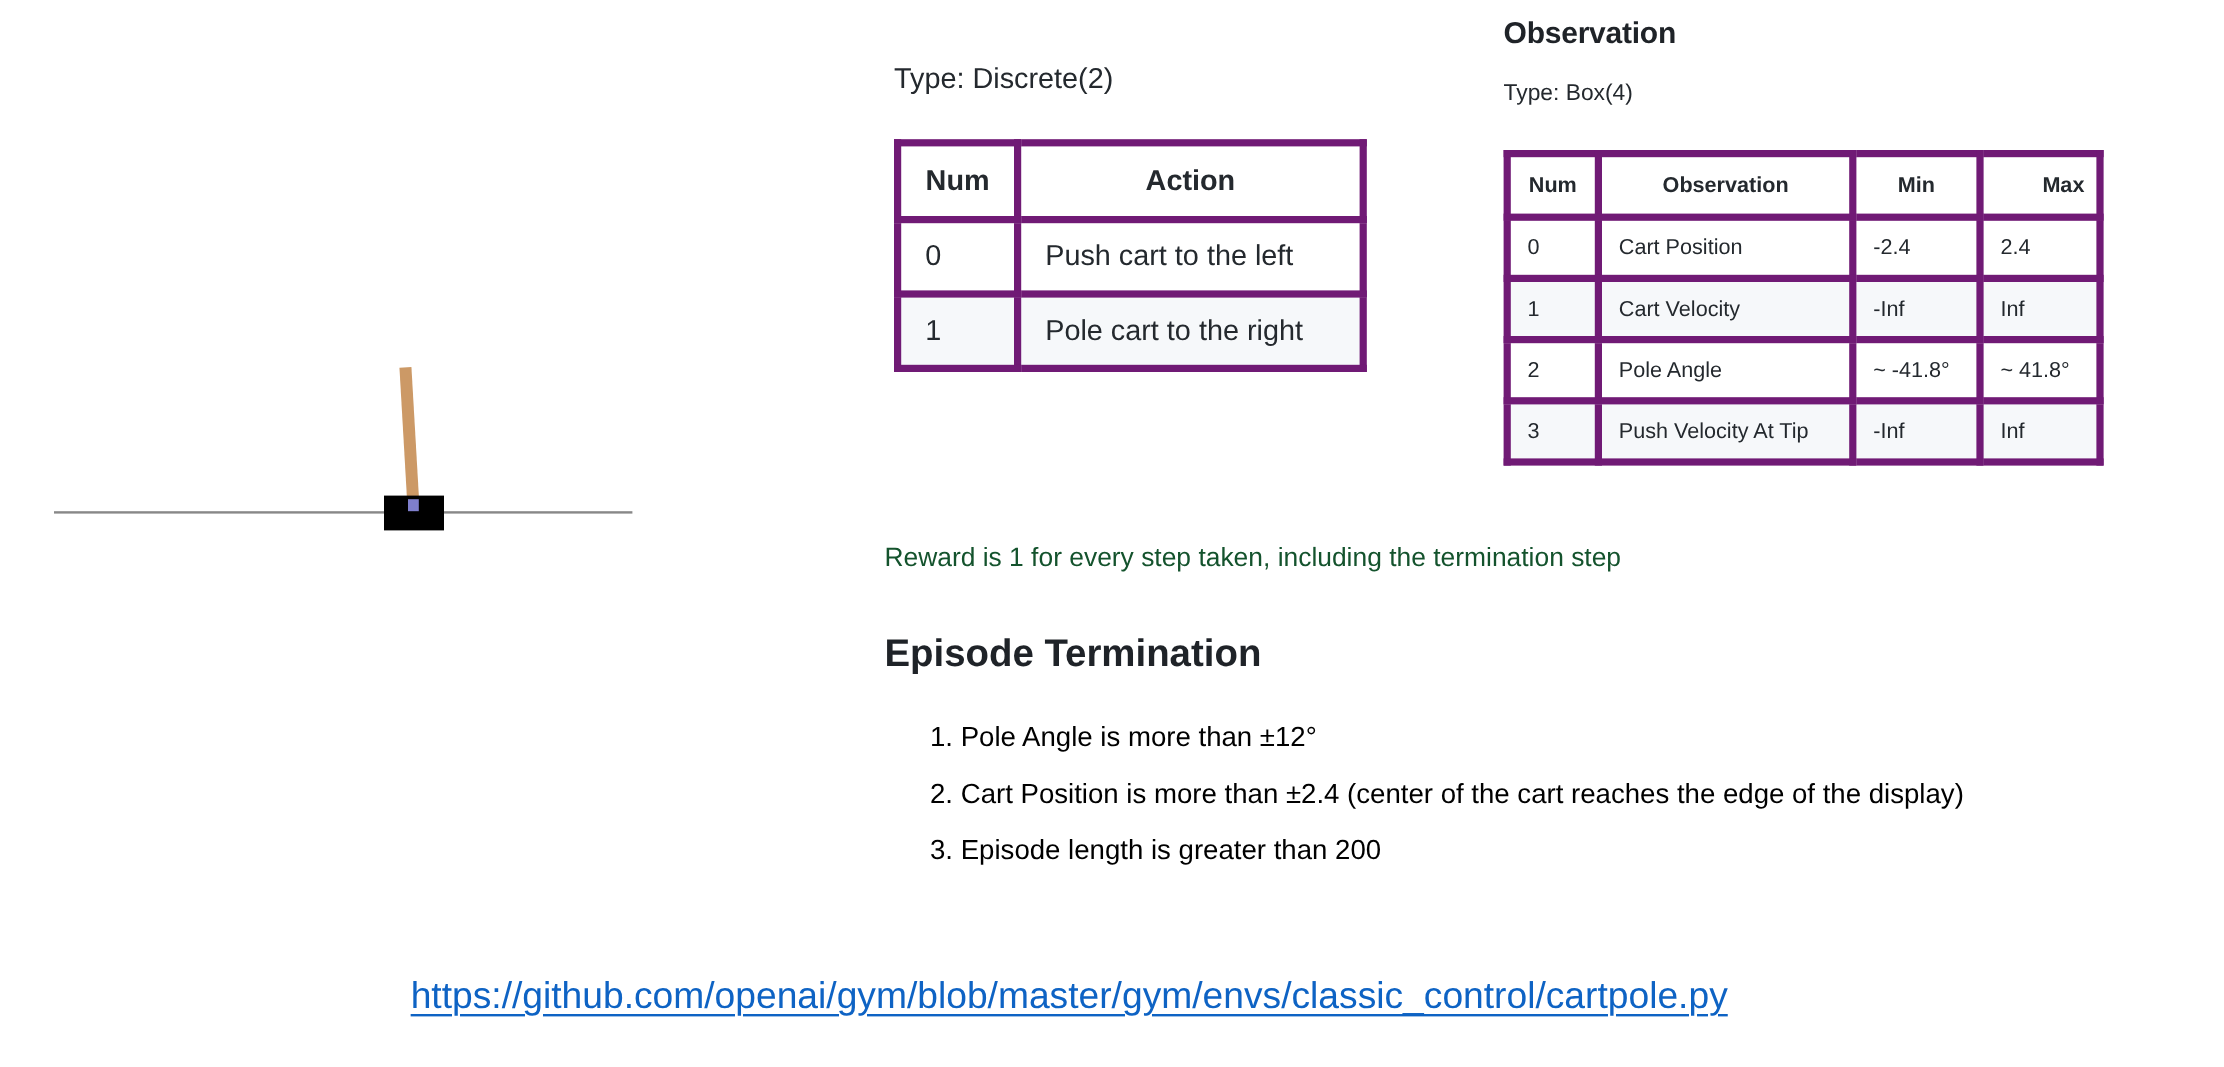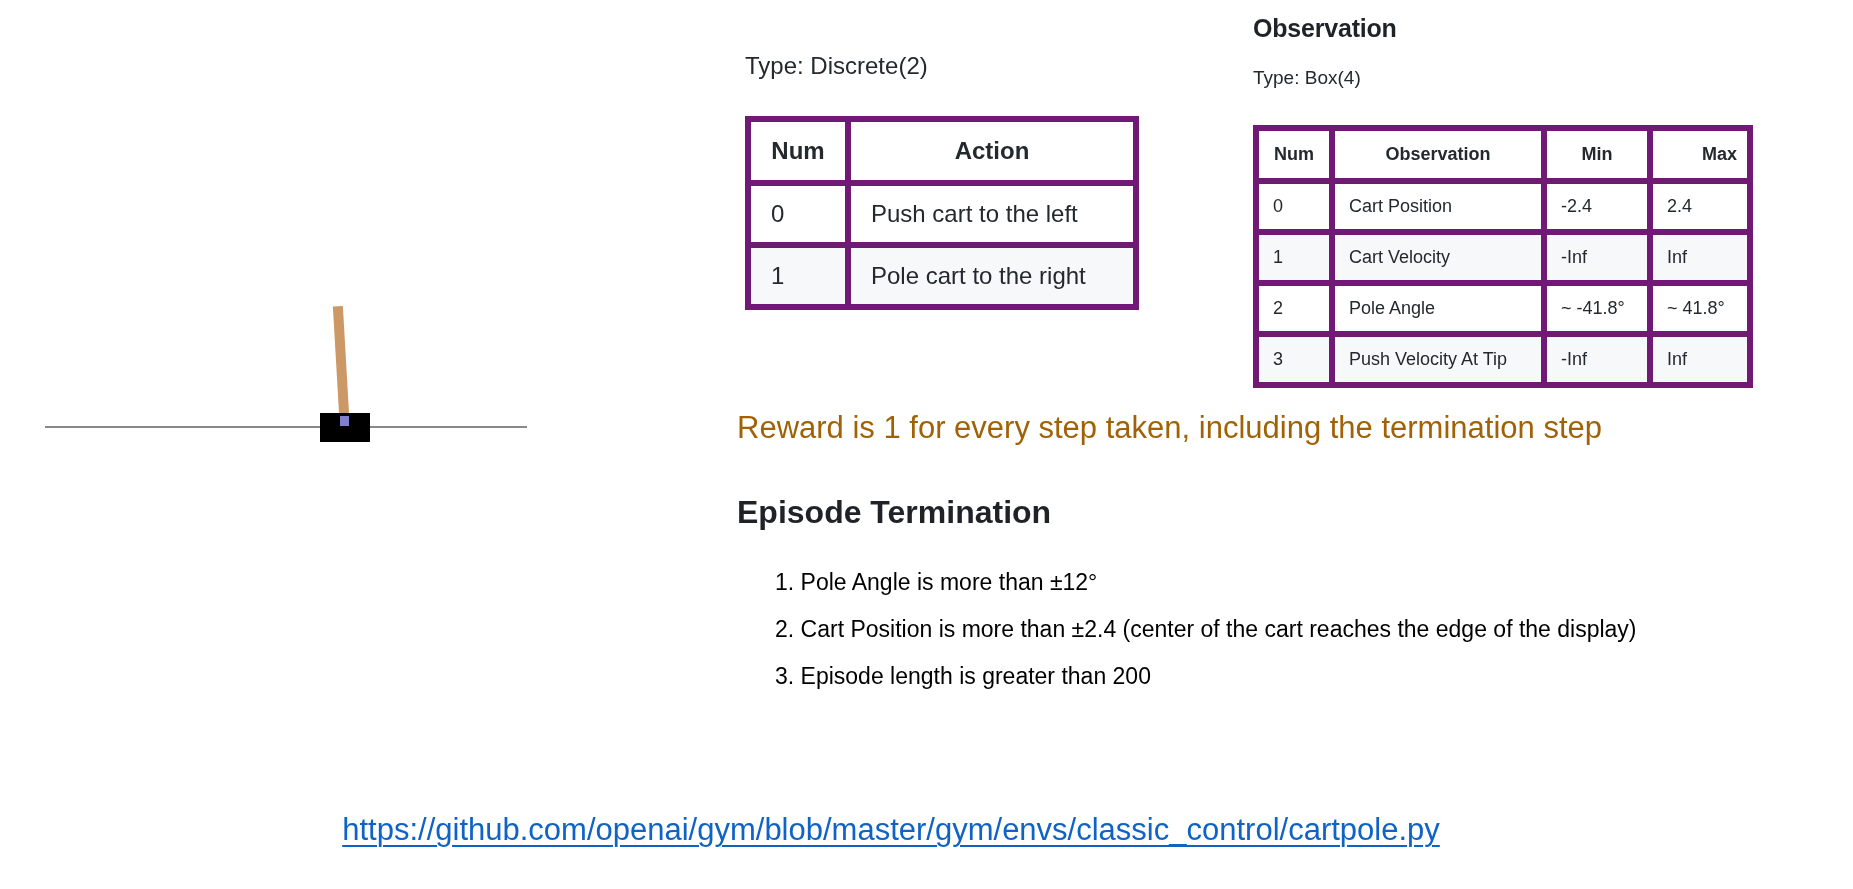--- a/index.html
+++ b/index.html
@@ -60,21 +60,21 @@
   .obs-table { margin-top: 36px; font-size: 18px; }
   .obs-table th { padding: 13px 10px; }
   .obs-table td { padding: 12px 14px; text-align: left; }
   .obs-table .col-num { width: 50px; }
   .obs-table .col-obs { width: 186px; }
   .obs-table .col-min { width: 80px; }
   .obs-table .col-max { width: 74px; text-align: right; }
 
   
   .reward-title { font-size: 35px; font-weight: 700; color: #1f2328; letter-spacing: -0.4px; }
-  .reward-text { font-size: 31px; color: #a16207; }
+  .reward-text { margin-top: 42px; font-size: 22px; color: #14532d; }
   .termination-title { margin-top: 48px; font-size: 32px; font-weight: 700; color: #1f2328; }
   .termination-list {
     margin: 36px 0 0 0; padding-left: 38px;
     list-style: none; counter-reset: item;
     font-size: 23px; color: #000000;
   }
   .termination-list li { counter-increment: item; margin-bottom: 17px; line-height: 30px; }
   .termination-list li::before { content: counter(item) ". "; }
 
   

